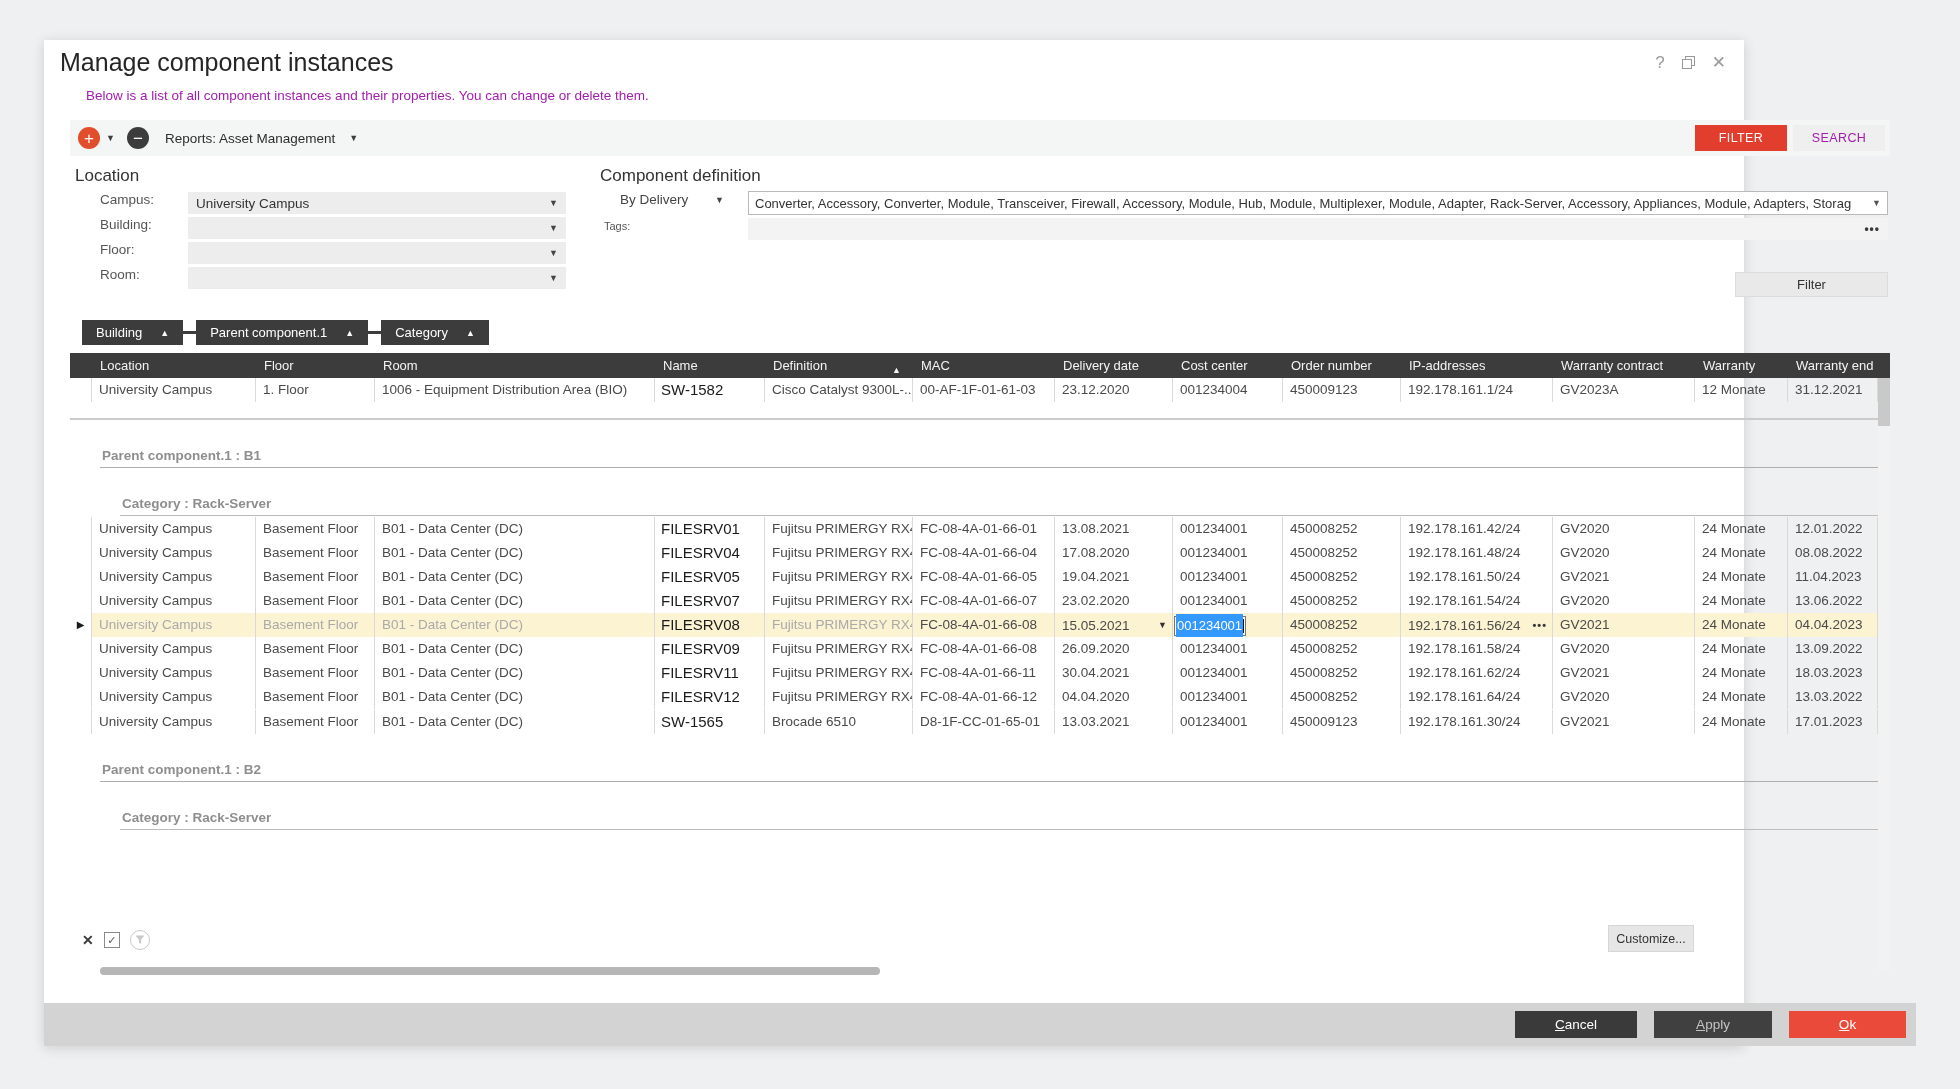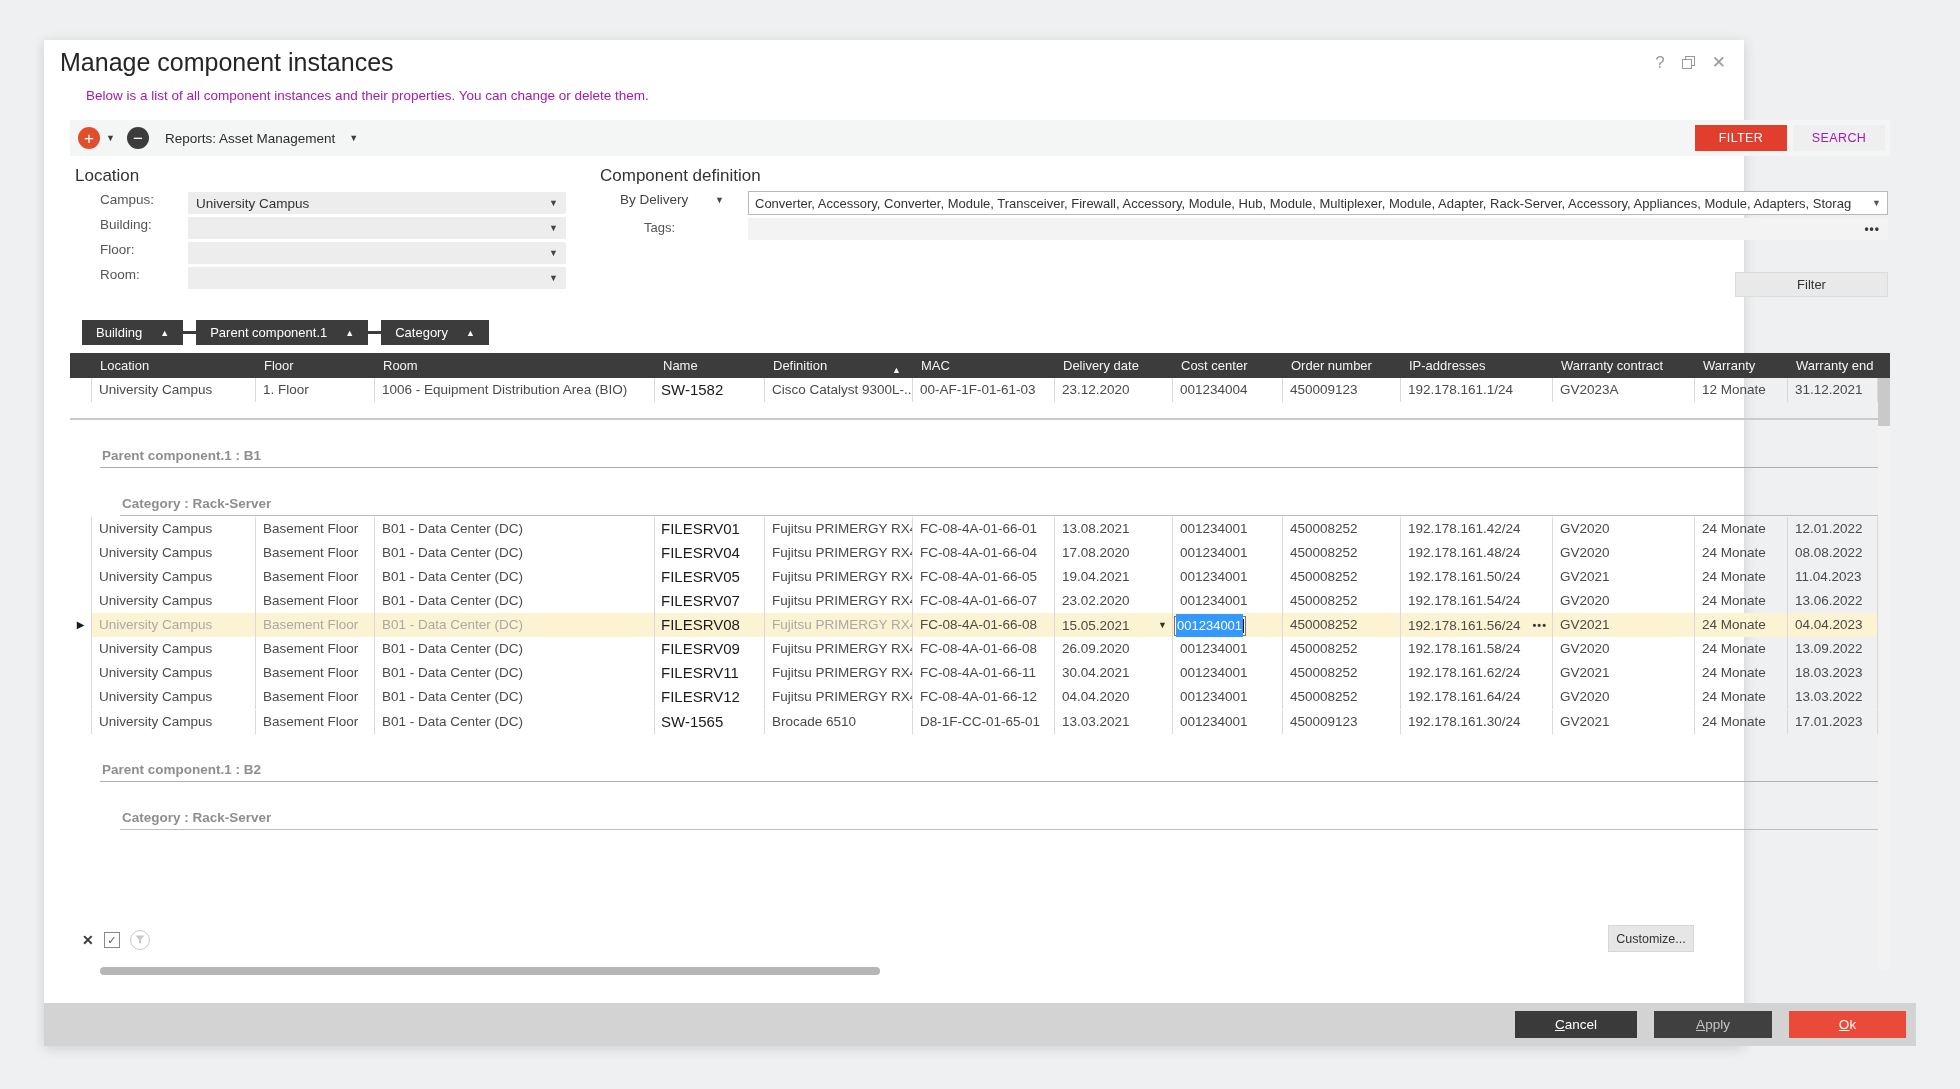--- a/index.html
+++ b/index.html
@@ -43,21 +43,21 @@
   .combo { flex:1; height:22px; background:#ededed; display:flex; align-items:center;
            padding:0 8px; font-size:13.5px; color:#333; position:relative; }
   .combo .dd { position:absolute; right:8px; font-size:9px; color:#444; }
   .bycat-row { position:absolute; left:576px; top:152px; display:flex; align-items:center; }
   .bycat { width:118px; font-size:13.5px; color:#444; display:flex; align-items:center; justify-content:space-between; padding-right:14px; }
   .bycat .dd { font-size:9px; color:#444; }
   .cat-input { position:absolute; left:704px; top:151px; width:1140px; height:24px; background:#fff;
                border:1px solid #b9b9b9; display:flex; align-items:center; padding:0 20px 0 6px;
                font-size:13px; color:#333; white-space:nowrap; overflow:hidden; }
   .cat-input .dd { position:absolute; right:6px; font-size:9px; color:#555; }
-  .tags-label { position:absolute; left:600px; top:180px; font-size:13px; color:#555; }
+  .tags-label { position:absolute; left:560px; top:180px; font-size:11px; color:#555; }
   .tags-field { position:absolute; left:704px; top:178px; width:1140px; height:22px; background:#f3f3f3;
                 display:flex; align-items:center; justify-content:flex-end; padding:0 8px; }
   .dots { font-size:12px; color:#3a3a3a; letter-spacing:1px; font-weight:700; }
   .btn-filter-mid { position:absolute; left:1691px; top:232px; width:153px; height:25px;
                     background:#e9e9e9; border:1px solid #dcdcdc; font-size:13px; color:#333;
                     font-family:inherit; cursor:pointer; }
 
   
   .chips { position:absolute; left:38px; top:280px; display:flex; align-items:center; height:25px; }
   .chip { background:#3c3c3c; color:#fff; height:25px; display:flex; align-items:center;

